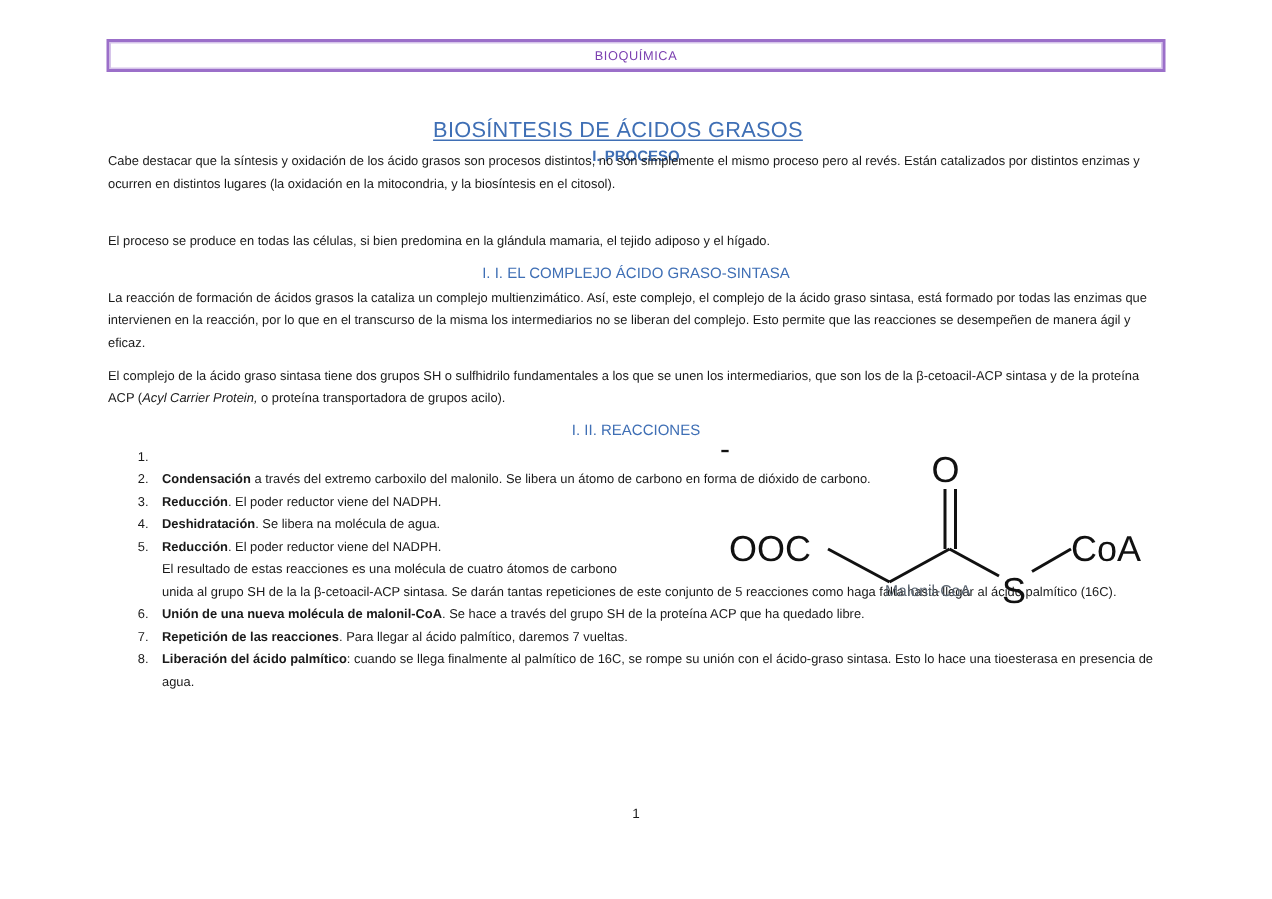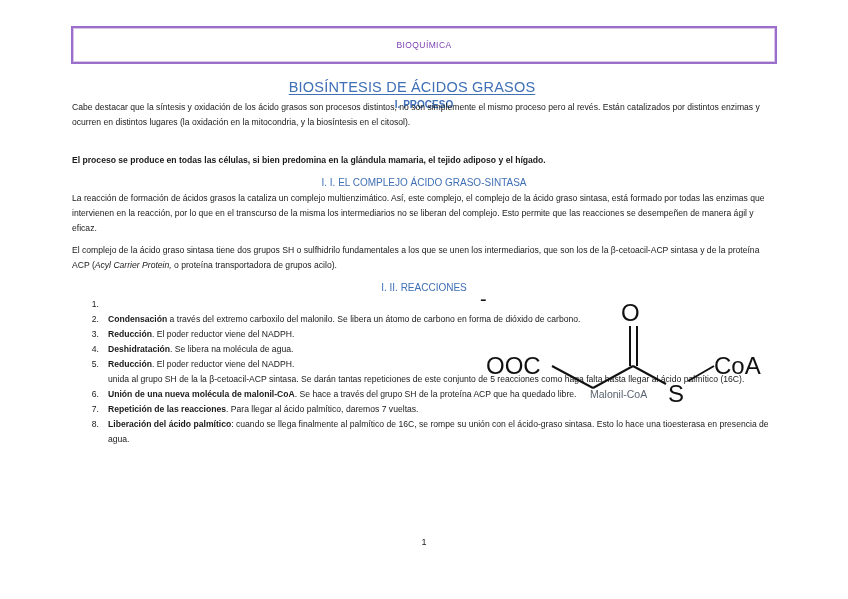--- a/index.html
+++ b/index.html
@@ -5,21 +5,21 @@
     * { box-sizing: border-box; margin: 0; padding: 0; }
     html, body { width: 848px; height: 599px; background: #ffffff; overflow: hidden; }
     body {
       font-family: "Liberation Sans", sans-serif;
       color: #1a1a1a;
       position: relative;
     }
     .page-header {
       position: absolute;
       left: 71px; top: 26px;
-      width: 706px; height: 38px;
+      width: 706px; height: 22px;
       border: 2px solid #9b6fc9;
       box-shadow: 0 0 0 1px #d6c4ea inset;
       display: flex; align-items: center; justify-content: center;
     }
     .page-header span {
       font-size: 8.5px;
       letter-spacing: 0.4px;
       color: #7b3fb0;
     }
     .doc-title {
@@ -83,21 +83,21 @@
 
 <div class="page-header">
   <span>BIOQUÍMICA</span>
 </div>
 
 <div class="doc-title">BIOSÍNTESIS DE ÁCIDOS GRASOS</div>
 
 <div class="sec-title bold" style="top:99px;">I. PROCESO</div>
 
 <div class="para" style="top:100px;">Cabe destacar que la síntesis y oxidación de los ácido grasos son procesos distintos, no son simplemente el mismo proceso pero al revés. Están catalizados por distintos enzimas y ocurren en distintos lugares (la oxidación en la mitocondria, y la biosíntesis en el citosol).</div>
-<div class="para" style="top:153px;font-weight:bold;">El proceso se produce en todas las células, si bien predomina en la glándula mamaria, el tejido adiposo y el hígado.</div>
+<div class="para" style="top:153px;">El proceso se produce en todas las células, si bien predomina en la glándula mamaria, el tejido adiposo y el hígado.</div>
 
 <div class="sec-title" style="top:177px;">I. I. EL COMPLEJO ÁCIDO GRASO-SINTASA</div>
 
 <div class="para" style="top:191px;">La reacción de formación de ácidos grasos la cataliza un complejo multienzimático. Así, este complejo, el complejo de la ácido graso sintasa, está formado por todas las enzimas que intervienen en la reacción, por lo que en el transcurso de la misma los intermediarios no se liberan del complejo. Esto permite que las reacciones se desempeñen de manera ágil y eficaz.</div>
 
 <div class="para" style="top:243px;">
   <span>El complejo de la ácido graso sintasa tiene dos grupos SH o sulfhidrilo fundamentales a los que se unen los intermediarios, que son los de la β-cetoacil-ACP sintasa y de la proteína ACP (</span><i>Acyl Carrier Protein,</i><span> o proteína transportadora de grupos acilo).</span>
 </div>
 
 <div class="sec-title" style="top:282px;">I. II. REACCIONES</div>
@@ -117,20 +117,21 @@
     <div class="body narrow"><b>Reducción</b><span>. El poder reductor viene del NADPH.</span></div>
   </div>
   <div class="li">
     <span class="num">4.</span>
     <div class="body narrow"><b>Deshidratación</b><span>. Se libera na molécula de agua.</span></div>
   </div>
   <div class="li">
     <span class="num">5.</span>
     <div class="body">
       <div><b>Reducción</b><span>. El poder reductor viene del NADPH.</span></div>
+      <div>El resultado de estas reacciones es una molécula de cuatro átomos de carbono</div>
       <div style="width:670px;">unida al grupo SH de la la β-cetoacil-ACP sintasa. Se darán tantas repeticiones de este conjunto de 5 reacciones como haga falta hasta llegar al ácido palmítico (16C).</div>
     </div>
   </div>
   <div class="li">
     <span class="num">6.</span>
     <div class="body"><b>Unión de una nueva molécula de malonil-CoA</b><span>. Se hace a través del grupo SH de la proteína ACP que ha quedado libre.</span></div>
   </div>
   <div class="li">
     <span class="num">7.</span>
     <div class="body"><b>Repetición de las reacciones</b><span>. Para llegar al ácido palmítico, daremos 7 vueltas.</span></div>

